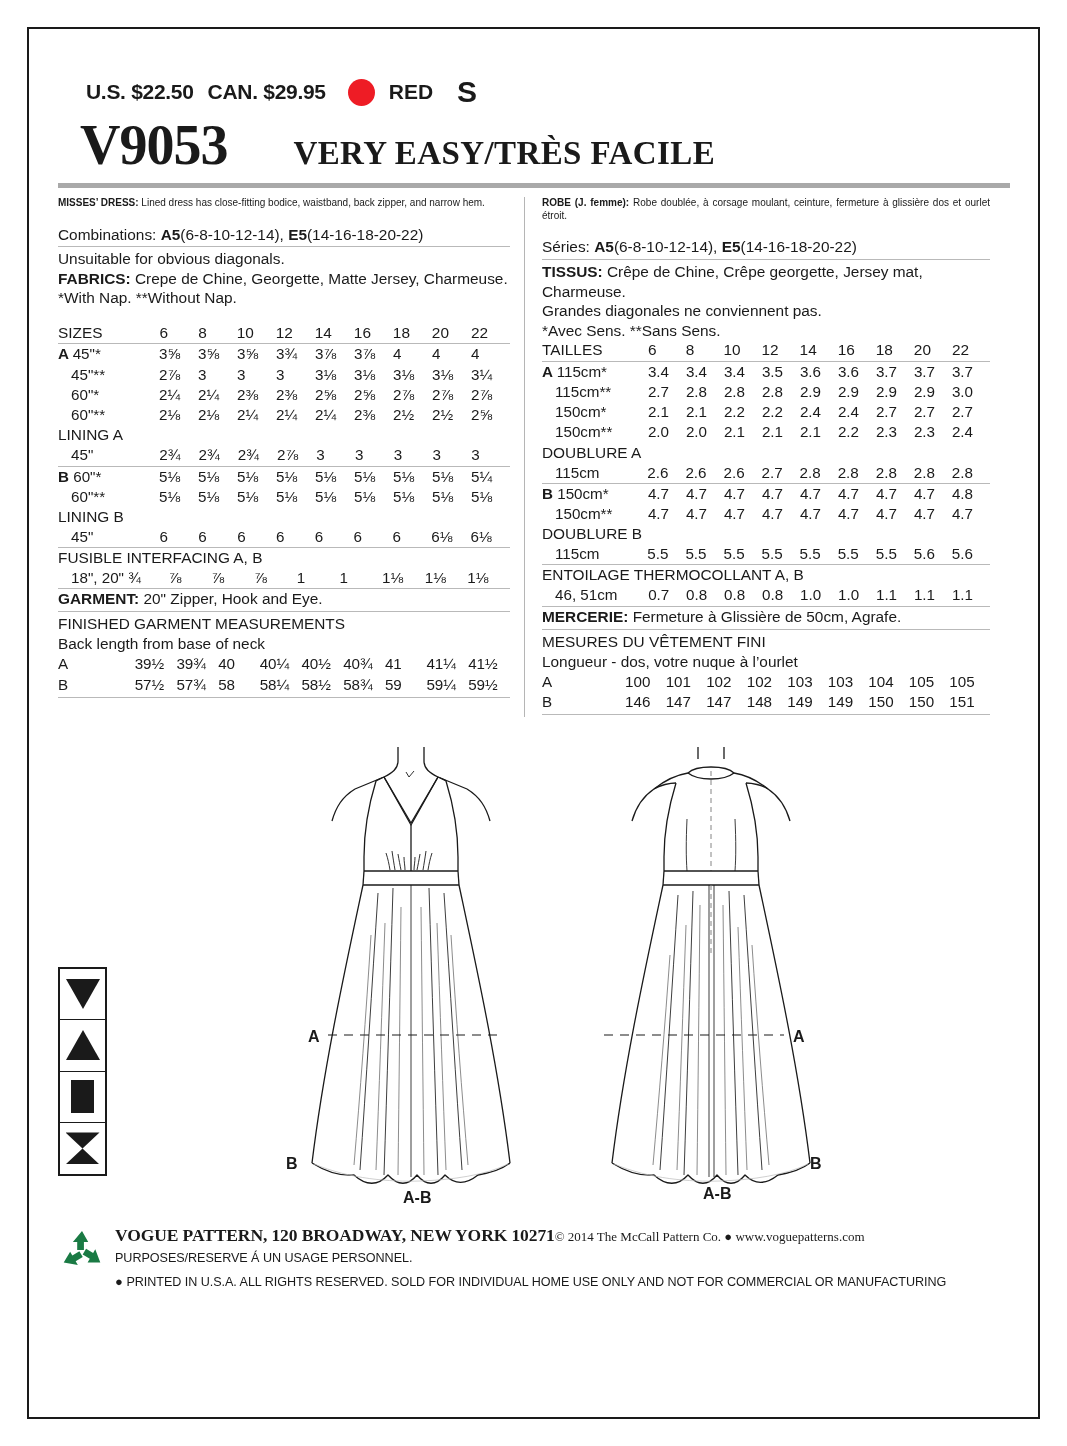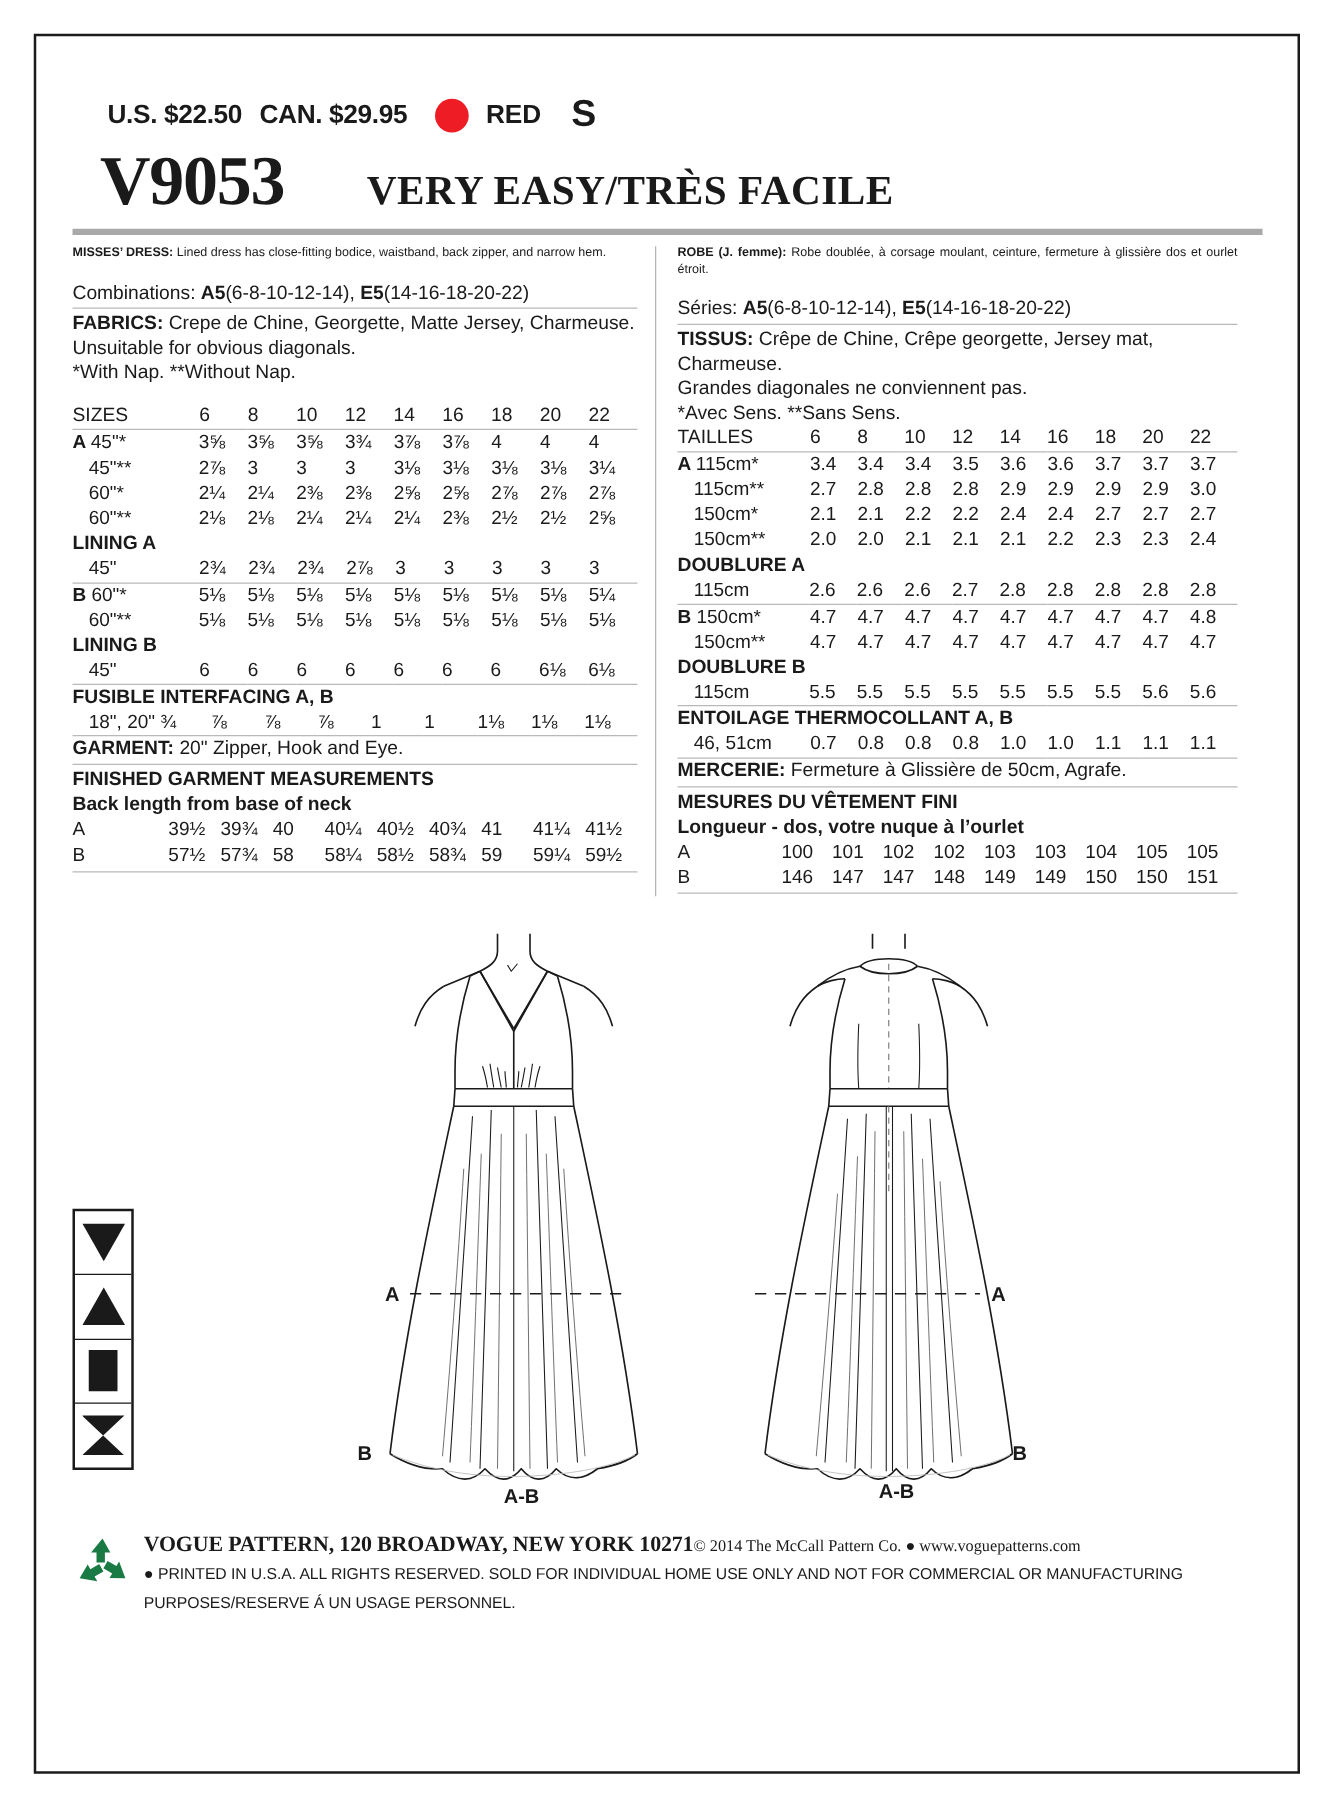--- a/index.html
+++ b/index.html
@@ -63,21 +63,21 @@
   .thin-rule { border-top: 1px solid #b9b9b9; margin: 2px 0; }
 
   
   table.yd { width: 100%; border-collapse: collapse; font-size: 15.2px; }
   table.yd td { padding: 0; line-height: 1.33; white-space: nowrap; vertical-align: baseline; }
   td.lbl { width: 104px; }
   td.lbl.ind { padding-left: 13px; }
   table.yd td.num { width: 40px; }
   .hdr td { font-size: 15.4px; }
   .rowline td { border-bottom: 1px solid #b9b9b9; }
-  .sechead { font-size: 15.4px; font-weight: bold; line-height: 1.3; }
+  .sechead { font-size: 15.4px; font-weight: normal; line-height: 1.3; }
   .plain { font-size: 15.4px; line-height: 1.3; }
   .plain b { font-weight: bold; }
 
   table.fin { width: 100%; border-collapse: collapse; font-size: 15.2px; }
   table.fin td { padding: 0; line-height: 1.33; white-space: nowrap; }
   table.fin td.fl { width: 78px; }
   table.fin td.num { width: 42px; }
 
   
   .col.right td.lbl { width: 108px; }
@@ -156,25 +156,25 @@
       <div class="blank"></div>
 
       <div class="desc-line">
         <span>Combinations:</span>
         <b>A5</b><span>(6-8-10-12-14),</span>
         <b>E5</b><span>(14-16-18-20-22)</span>
       </div>
 
       <div class="thin-rule"></div>
 
+      <div class="desc-line">Unsuitable for obvious diagonals.</div>
       <div class="desc-line">
         <b>FABRICS:</b>
         <span>Crepe de Chine, Georgette, Matte Jersey, Charmeuse.</span>
       </div>
-      <div class="desc-line">Unsuitable for obvious diagonals.</div>
       <div class="desc-line">*With Nap. **Without Nap.</div>
 
       <div class="blank"></div>
 
       <div id="en-table-mount">
           <table class="yd">
             <tbody>
               <tr class="hdr rowline">
                 <td class="lbl">SIZES</td>
                 <td class="num">6</td>
@@ -724,19 +724,19 @@
       <g fill="#1a7a44">
         <path d="M50 6 L63 29 L54 29 L54 46 L40 46 L40 29 L31 29 Z" transform="rotate(0 50 50)"></path>
         <path d="M50 6 L63 29 L54 29 L54 46 L40 46 L40 29 L31 29 Z" transform="rotate(120 50 50)"></path>
         <path d="M50 6 L63 29 L54 29 L54 46 L40 46 L40 29 L31 29 Z" transform="rotate(240 50 50)"></path>
       </g>
     </svg>
     <div class="foot-txt">
       <div class="foot-l1">
         <span>VOGUE PATTERN, 120 BROADWAY, NEW YORK 10271</span><span class="small">© 2014 The McCall Pattern Co.</span><span class="small bullet"> ● </span><span class="small">www.voguepatterns.com</span>
       </div>
+      <div class="foot-l2">PURPOSES/RESERVE Á UN USAGE PERSONNEL.</div>
       <div class="foot-l2">
         <span class="bullet">● </span><span>PRINTED IN U.S.A. ALL RIGHTS RESERVED. SOLD FOR INDIVIDUAL HOME USE ONLY AND NOT FOR COMMERCIAL OR MANUFACTURING</span>
       </div>
-      <div class="foot-l2">PURPOSES/RESERVE Á UN USAGE PERSONNEL.</div>
     </div>
   </div>
 </div>
 
 </body></html>

